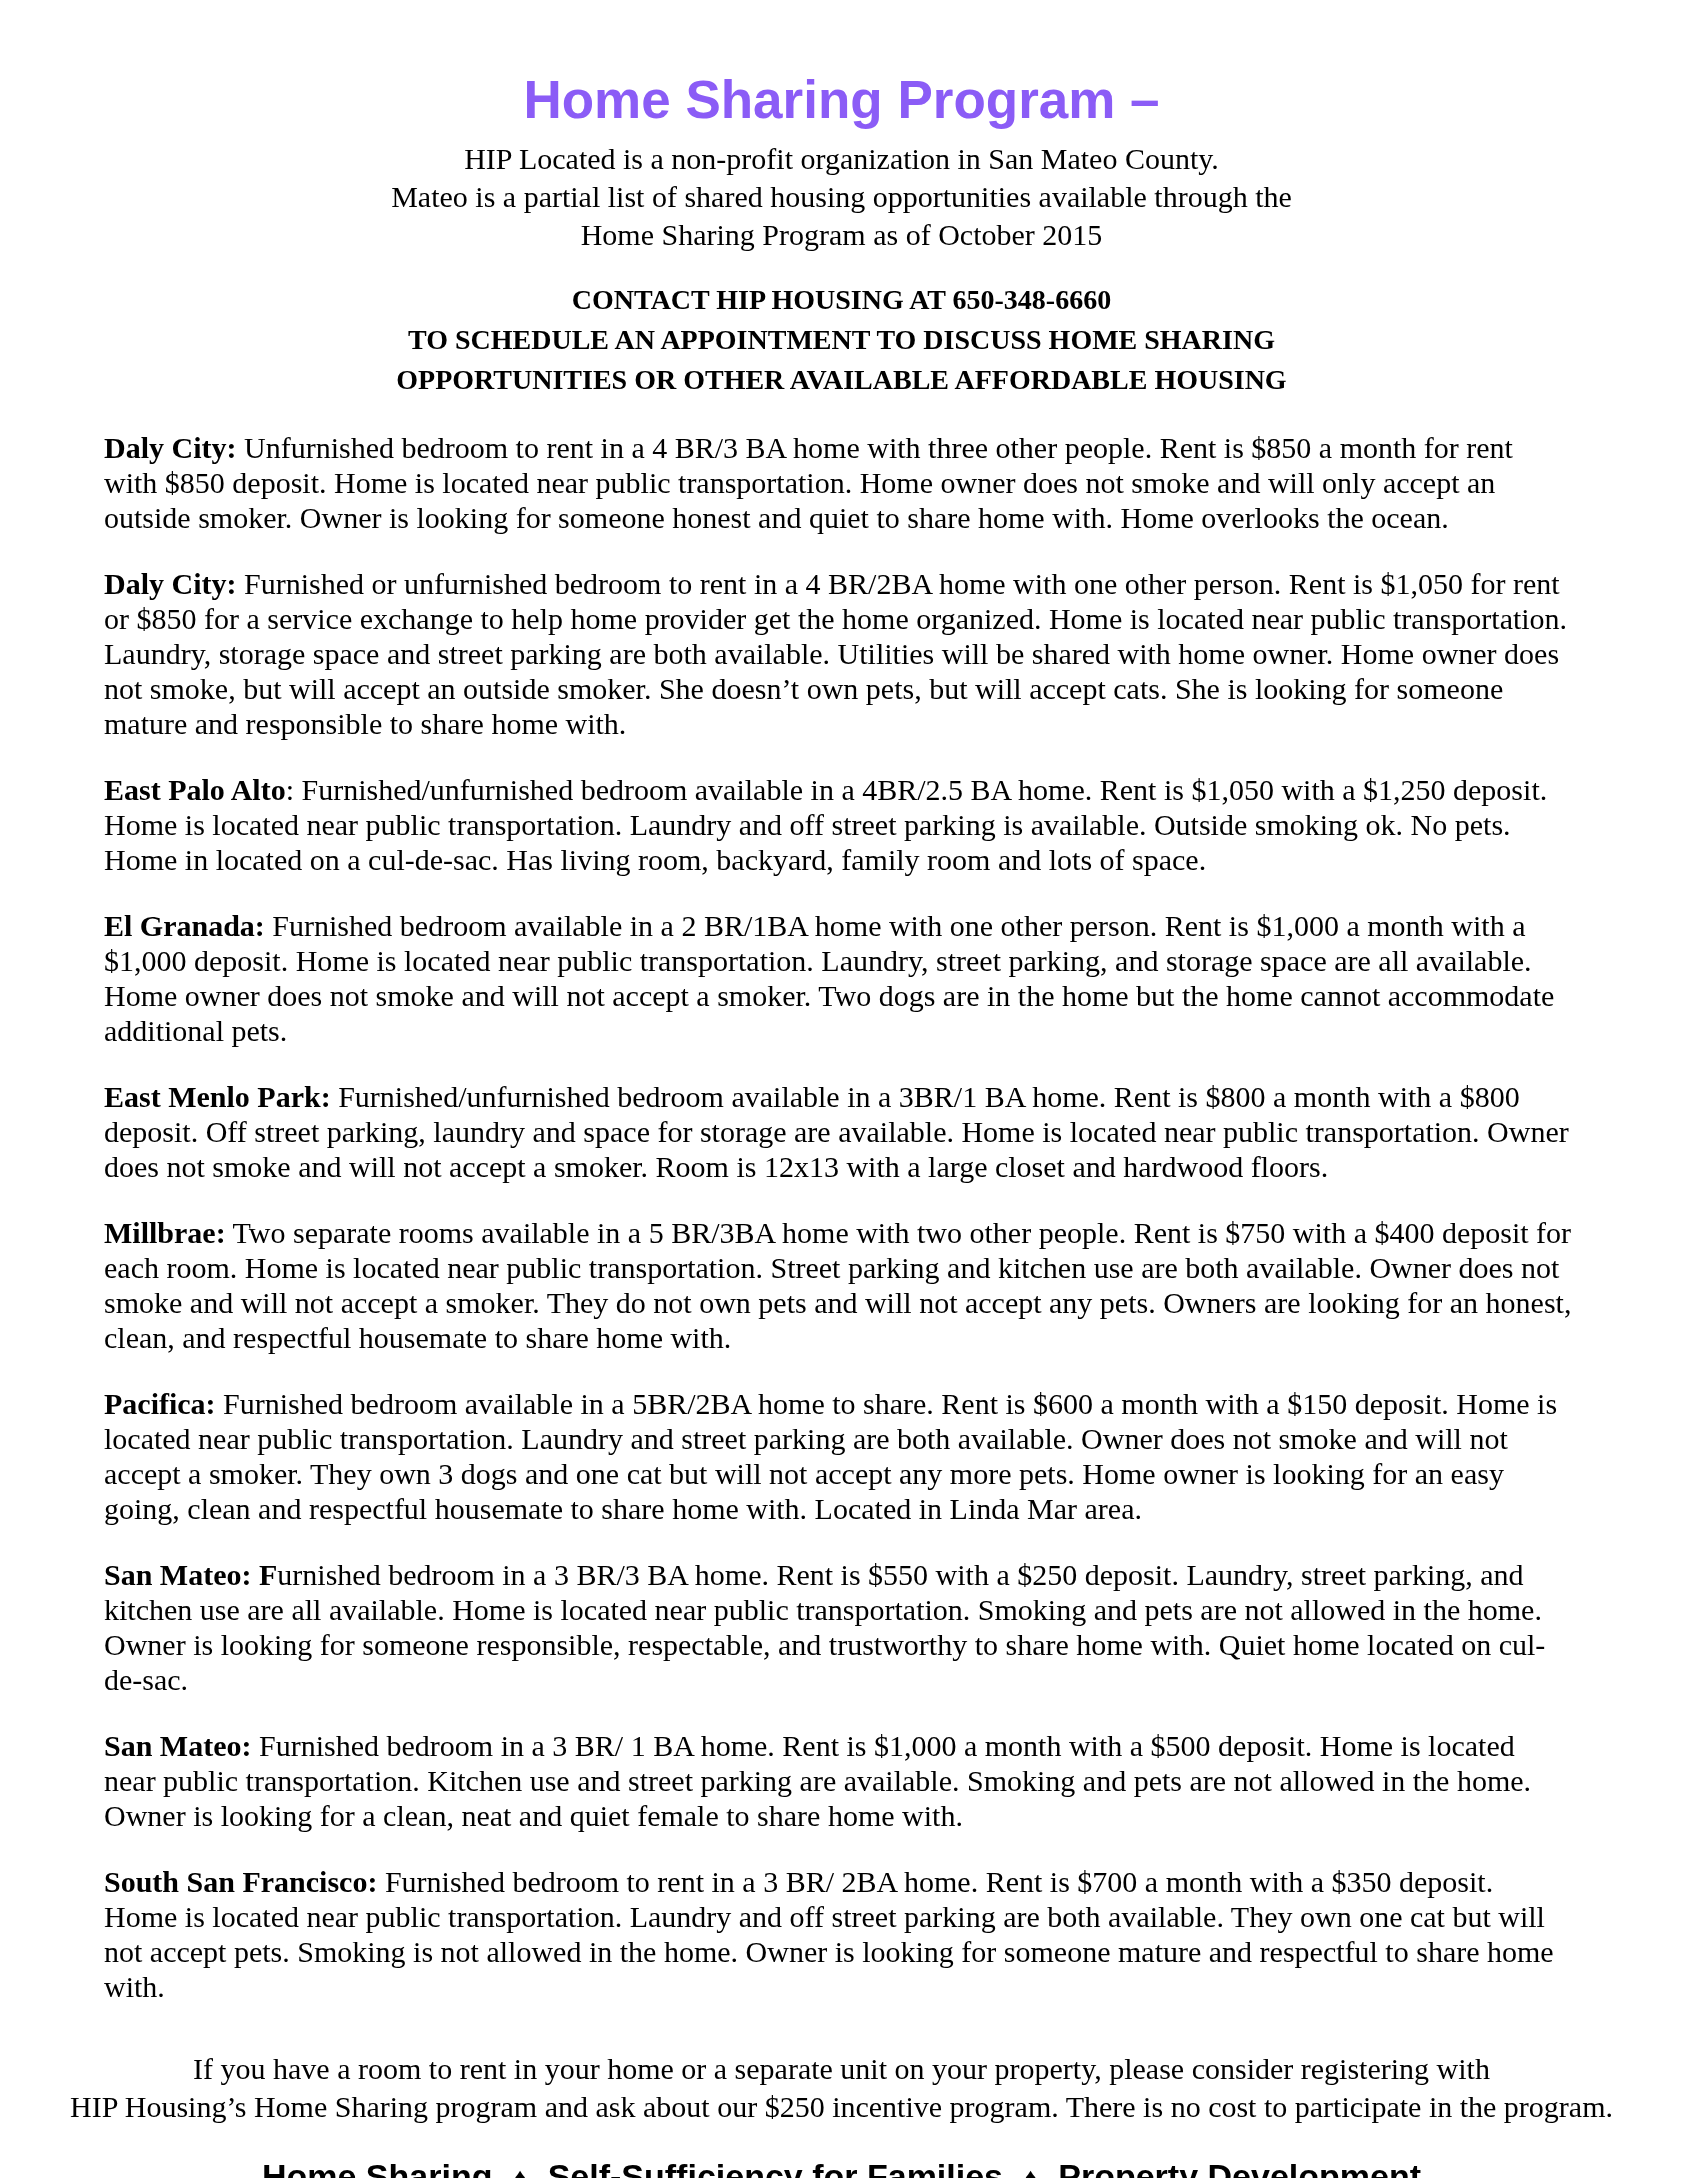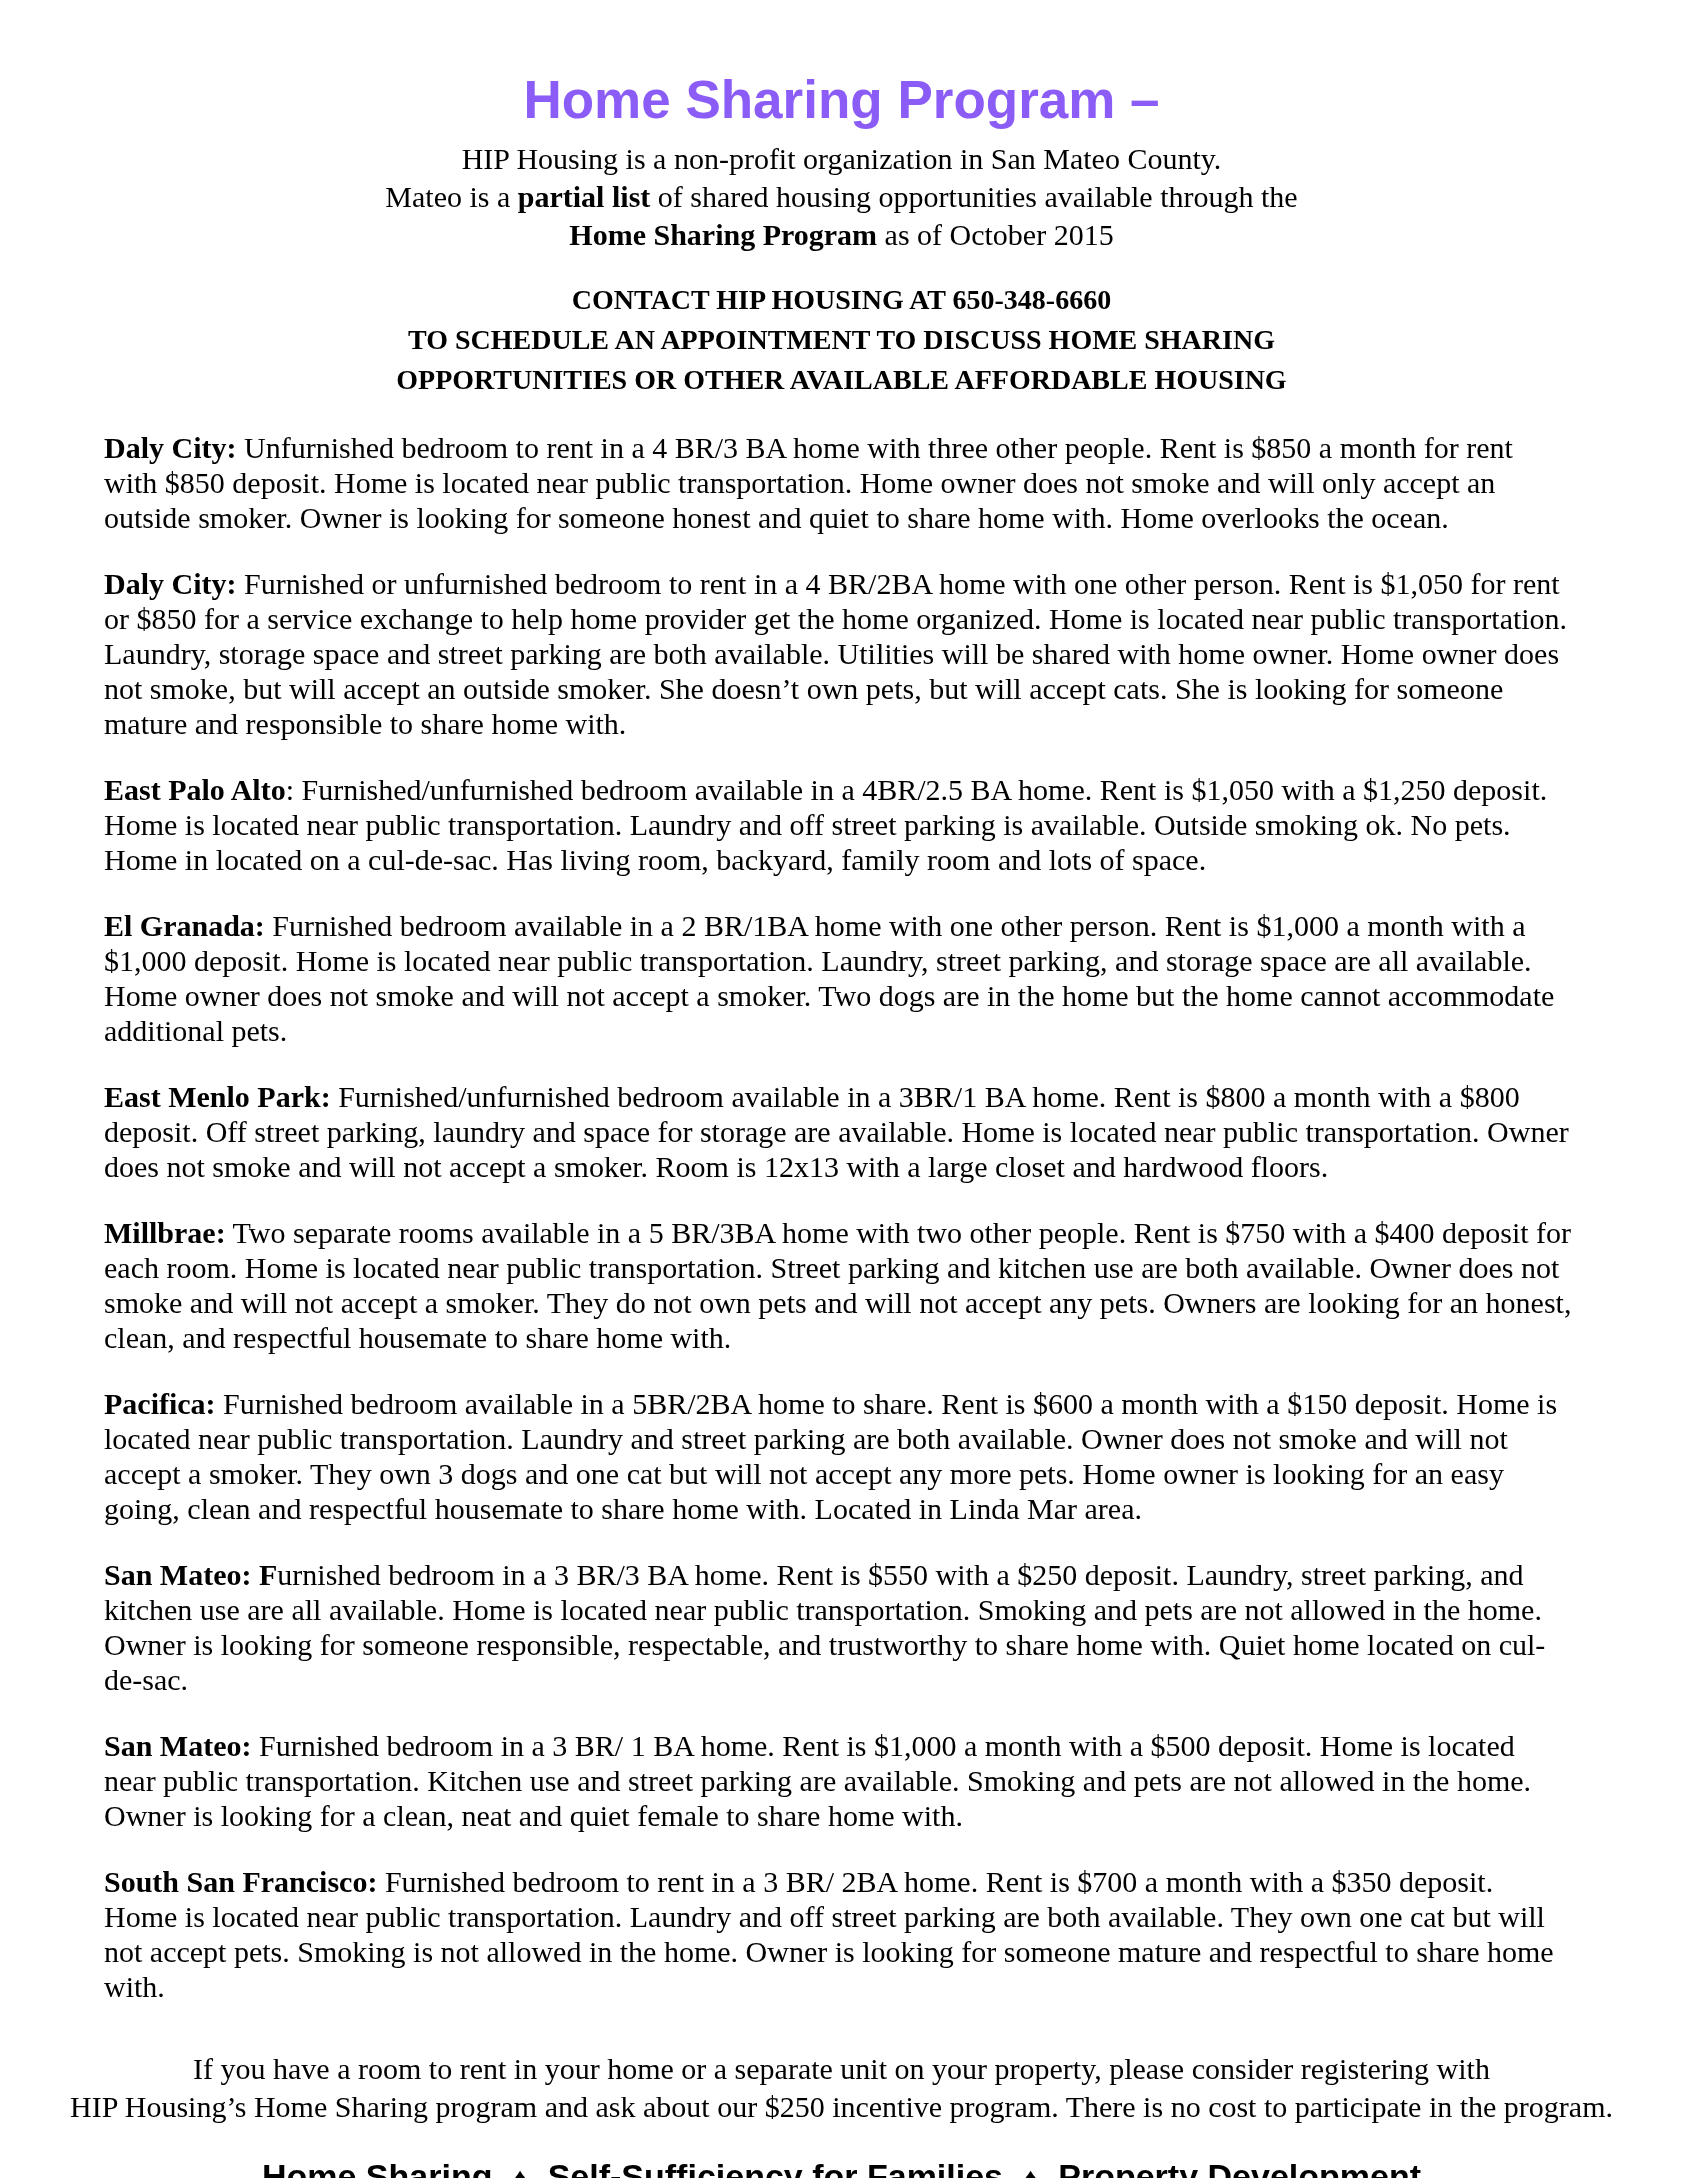--- a/index.html
+++ b/index.html
@@ -23,21 +23,21 @@
     transform:scaleX(.95);transform-origin:left;
     white-space:nowrap;
   }
   .header-text{width:100%;text-align:center;}
   .page-title{
     margin:0;
     font-family:"Liberation Sans","DejaVu Sans",sans-serif;
     font-weight:bold;font-size:53px;line-height:61px;color:#8b5cf6;
   }
   .subtitle{margin:10px 0 0 0;font-size:30px;line-height:38px;}
-  .subtitle .b{font-weight:bold;}
+  .subtitle .b{font-weight:normal;}
   .contact{margin:26px 0 0 0;font-weight:bold;font-size:28px;line-height:40px;}
   
   .listings{margin-top:30px;padding:0 99px 0 104px;}
   .listing{margin:0 12px 31px 0;font-size:30px;line-height:35px;text-align:left;}
   .listing .city{font-weight:bold;}
   
   .footer{margin-top:46px;text-align:center;}
   .register{margin:18px;font-size:30px;line-height:38px;}
   .tagline{
     margin:30px 0 0 0;
@@ -52,21 +52,21 @@
 <div class="page">
 
   <div class="header">
 
 
     <div class="header-text">
       <h1 class="page-title">
         <span>Home Sharing Program –</span><br>
       </h1>
       <p class="subtitle">
-        <span>HIP Housing is a non-profit organization in San Mateo County.</span><br>
+        <span>HIP Located is a non-profit organization in San Mateo County.</span><br>
         <span><span>Mateo is a </span><span class="b">partial list</span><span> of shared housing opportunities available through the</span></span><br>
         <span><span class="b">Home Sharing Program</span><span> as of October 2015</span></span>
       </p>
       <p class="contact">
         <span>CONTACT HIP HOUSING AT 650-348-6660</span><br>
         <span>TO SCHEDULE AN APPOINTMENT TO DISCUSS HOME SHARING</span><br>
         <span>OPPORTUNITIES OR OTHER AVAILABLE AFFORDABLE HOUSING</span>
       </p>
     </div>
   </div>

